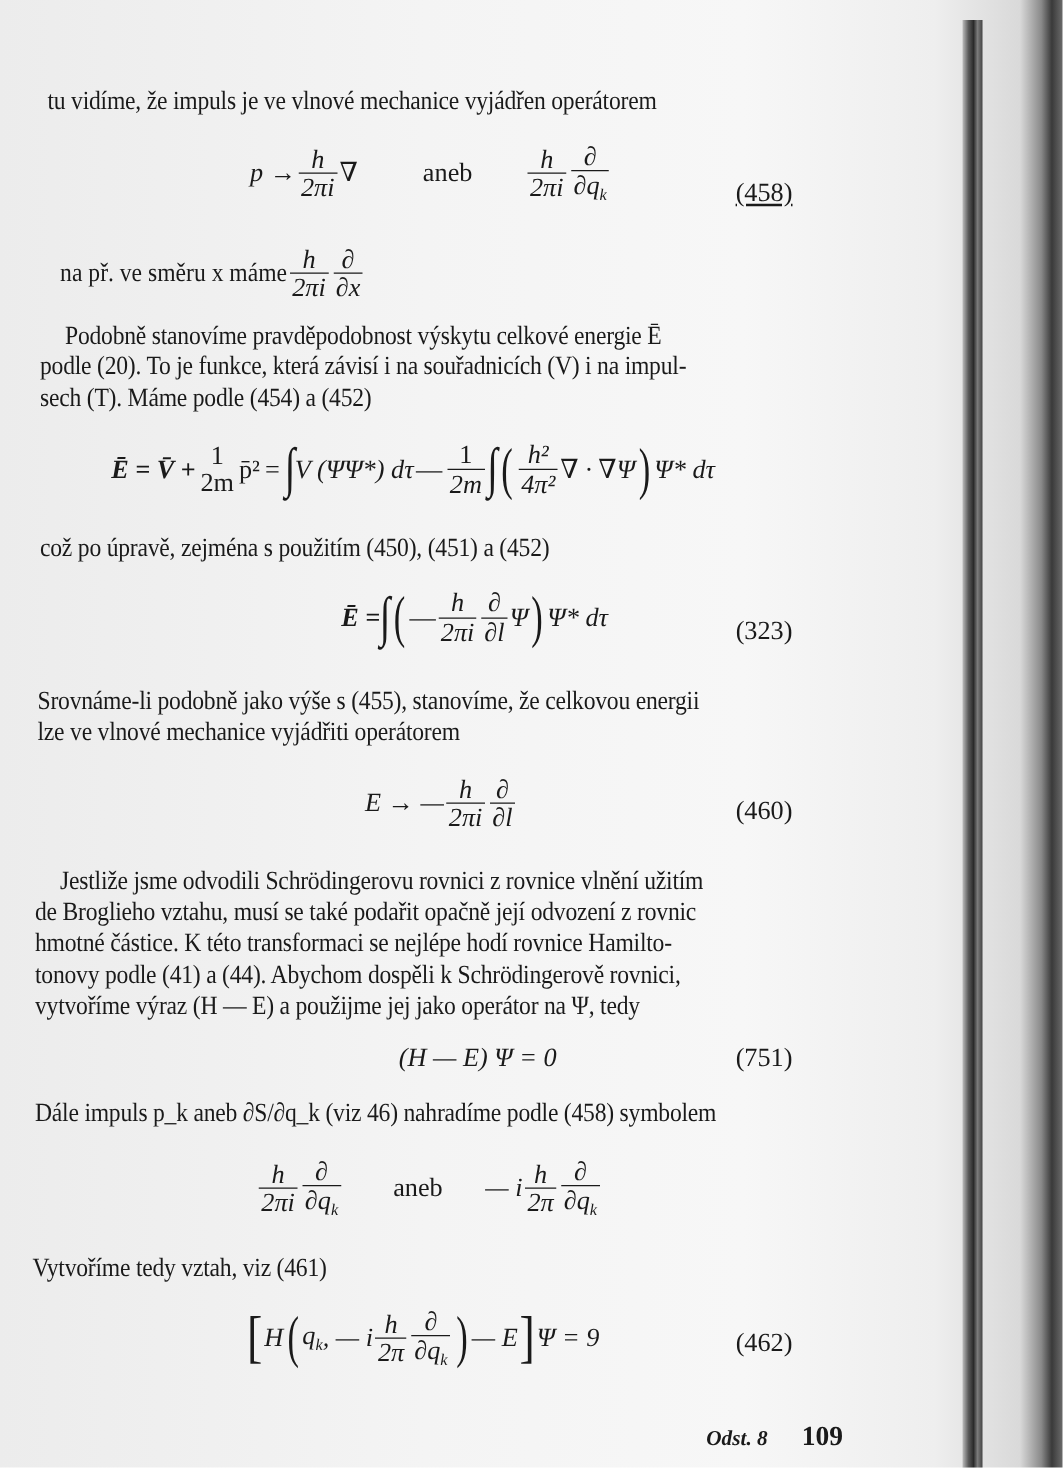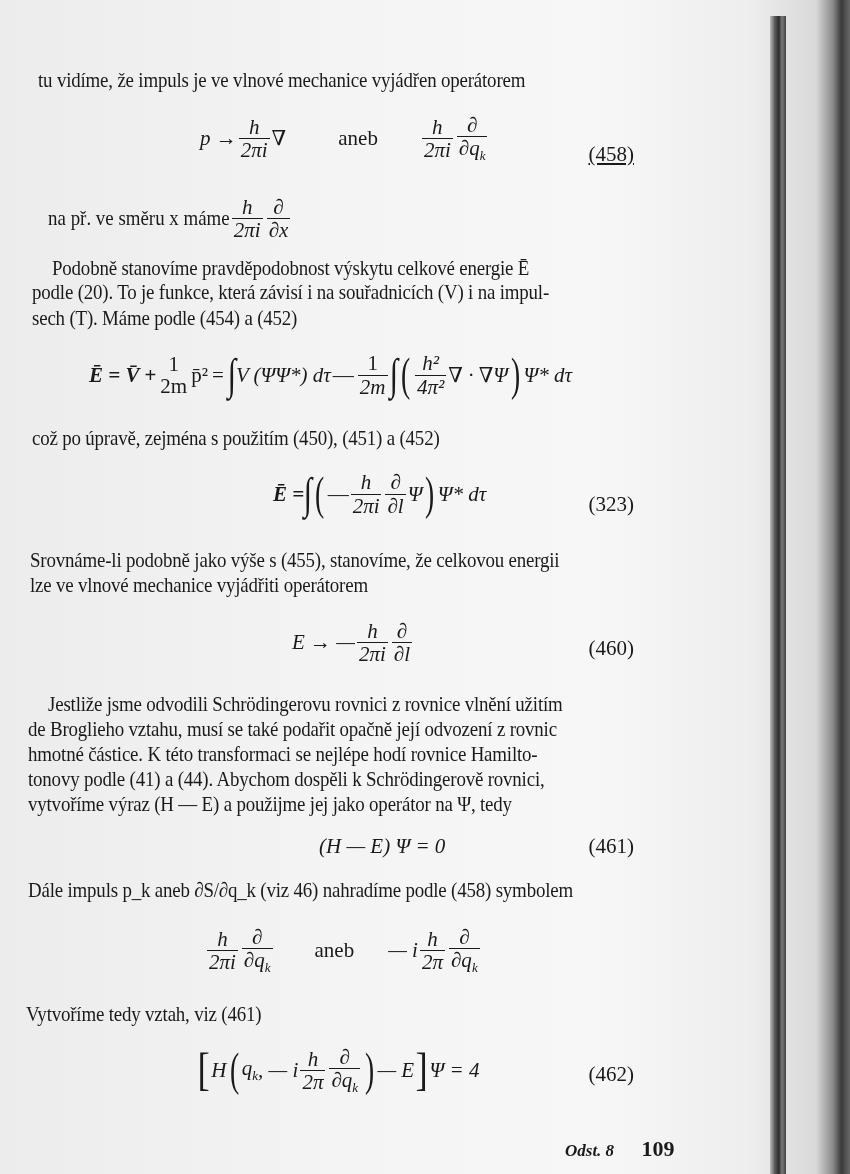--- a/index.html
+++ b/index.html
@@ -134,21 +134,21 @@
   </div>
   <div class="eqnum" style="top:620px;">(460)</div>
 
   <div class="line cond" style="left:48px;top:676px;">Jestliže jsme odvodili Schrödingerovu rovnici z rovnice vlnění užitím</div>
   <div class="line cond" style="left:28px;top:701px;">de Broglieho vztahu, musí se také podařit opačně její odvození z rovnic</div>
   <div class="line cond" style="left:28px;top:726px;">hmotné částice. K této transformaci se nejlépe hodí rovnice Hamilto-</div>
   <div class="line cond" style="left:28px;top:751px;">tonovy podle (41) a (44). Abychom dospěli k Schrödingerově rovnici,</div>
   <div class="line cond" style="left:28px;top:776px;">vytvoříme výraz (H — E) a použijme jej jako operátor na Ψ, tedy</div>
 
   <div class="eq it" style="left:283px;top:818px;margin-left:36px;">(H — E) Ψ = 0</div>
-  <div class="eqnum" style="top:818px;">(461)</div>
+  <div class="eqnum" style="top:818px;">(751)</div>
 
   <div class="line cond" style="left:28px;top:862px;">Dále impuls p_k aneb ∂S/∂q_k (viz 46) nahradíme podle (458) symbolem</div>
 
   <div class="eq" style="left:205px;top:910px;">
     <span class="frac">
         <span class="num">h</span>
         <span class="den">2πi</span>
       </span>
     <span class="frac">
         <span class="num">∂</span>
@@ -178,21 +178,21 @@
         <span class="num">h</span>
         <span class="den">2π</span>
       </span>
     <span class="frac">
         <span class="num">∂</span>
         <span class="den"><span>∂q</span><sub>k</sub></span>
       </span>
     <span class="big">)</span>
     <span class="it">— E</span>
     <span class="big" style="transform:scaleX(0.8);">]</span>
-    <span class="it">Ψ = 4</span>
+    <span class="it">Ψ = 9</span>
   </div>
   <div class="eqnum" style="top:1046px;">(462)</div>
 
   <div class="footer">
     <span class="sec">Odst. 8</span>
     <span class="pg">109</span>
   </div>
 </div>
 
 </body></html>

